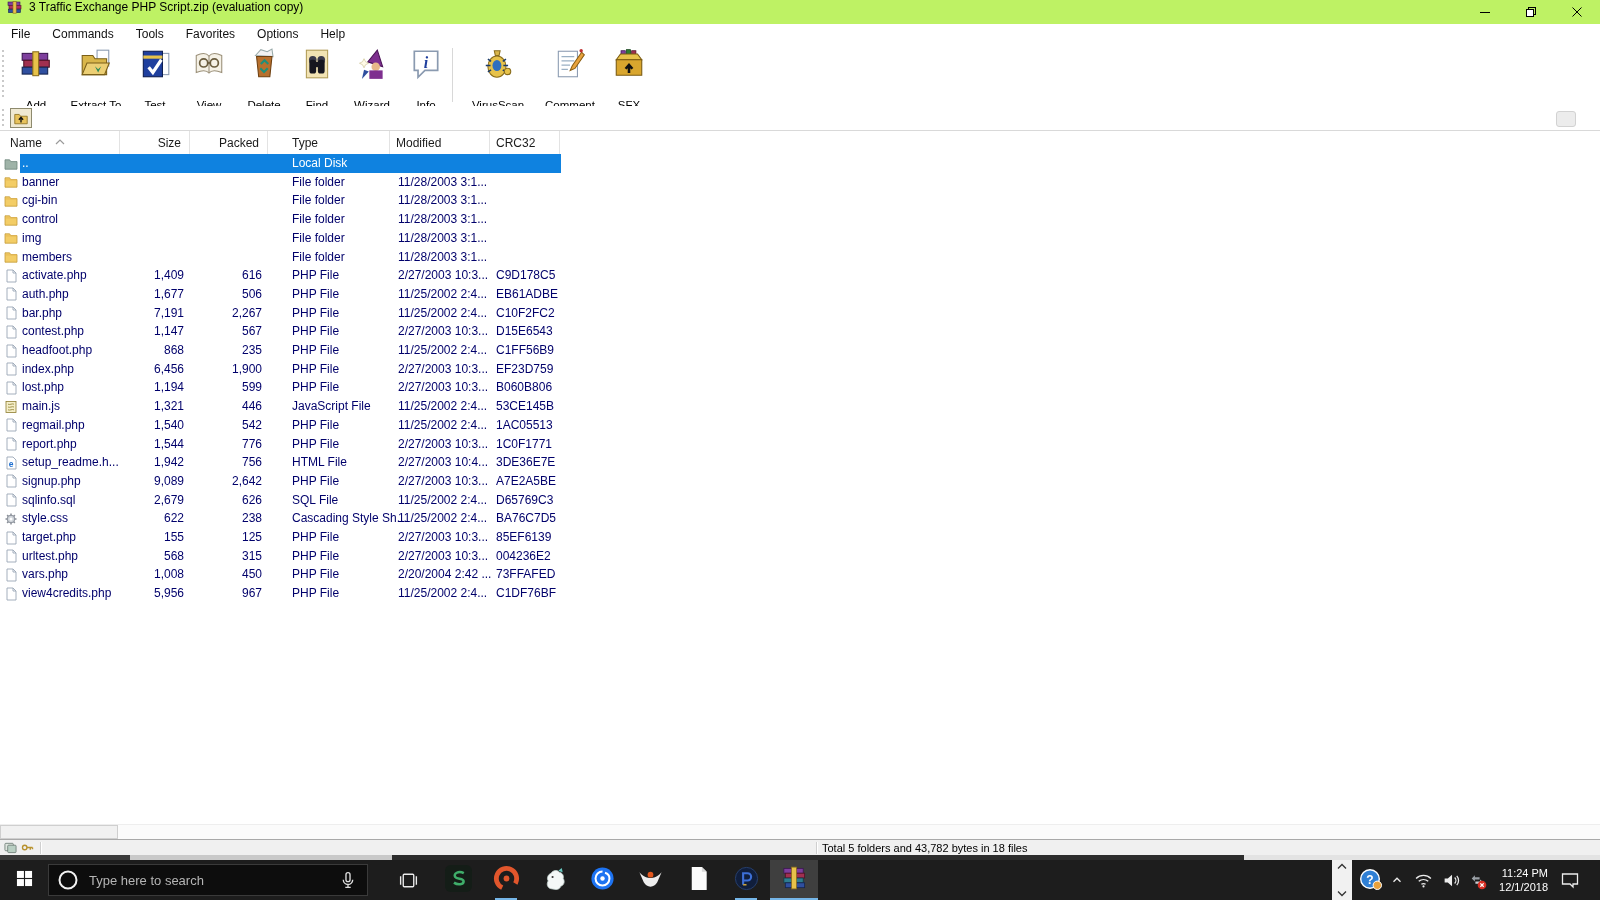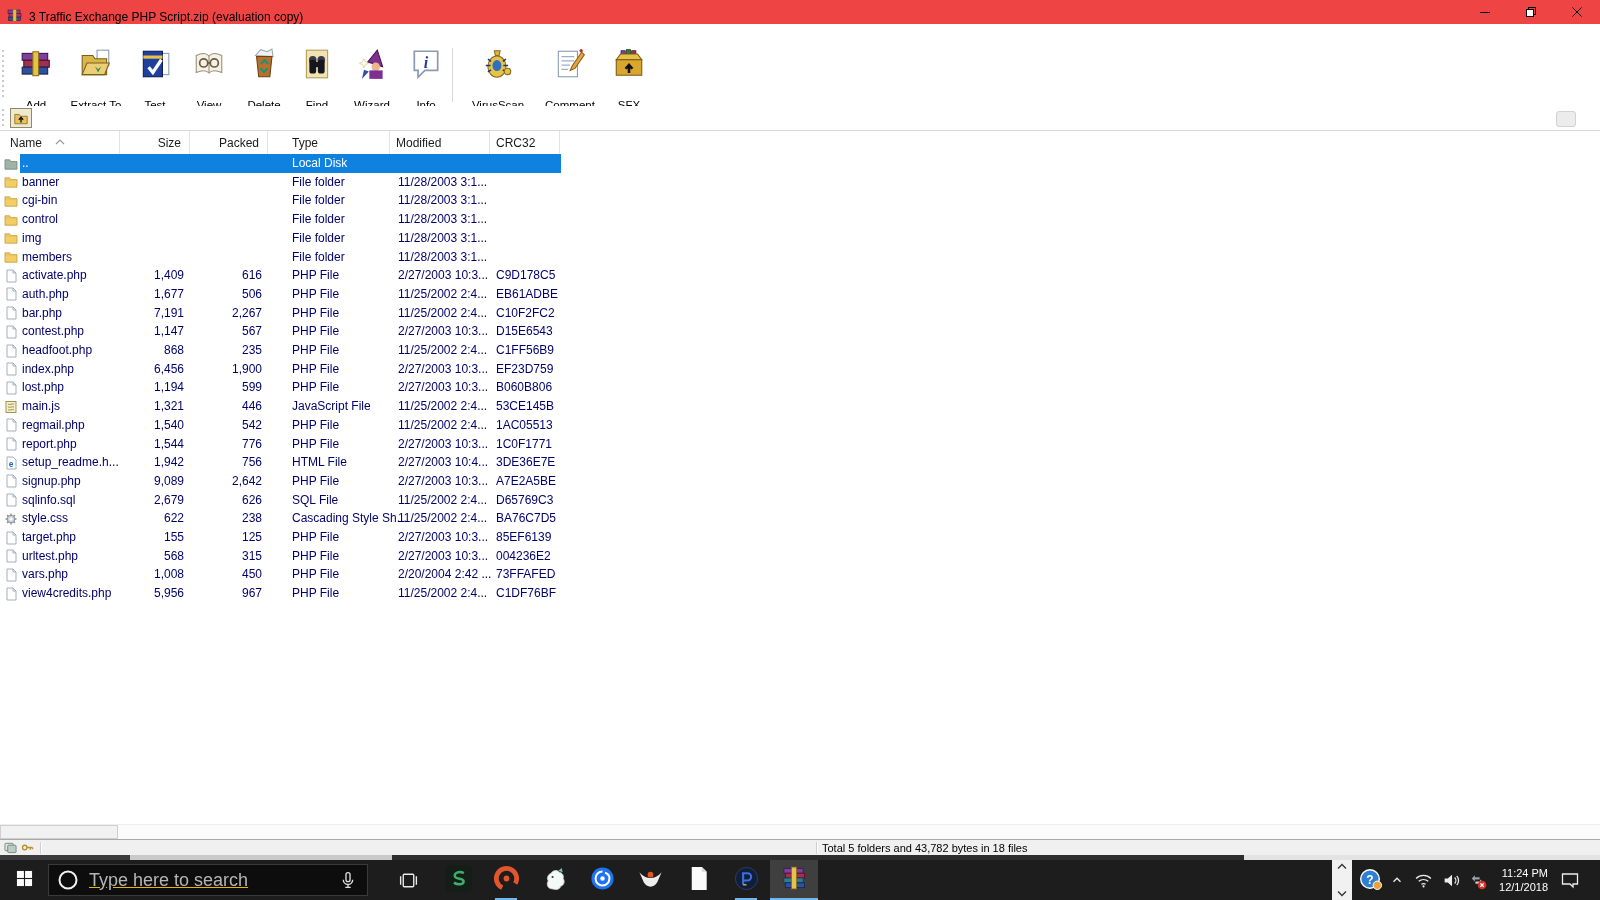--- a/index.html
+++ b/index.html
@@ -1,19 +1,19 @@
 <!DOCTYPE html>
 <html><head>
 <meta charset="utf-8">
 <style>
   html,body{margin:0;padding:0;background:#000;}
   #screen{position:relative;width:1600px;height:900px;background:#fff;overflow:hidden;
     font-family:"Liberation Sans","DejaVu Sans",sans-serif;-webkit-font-smoothing:antialiased;}
   
-  #titlebar{position:absolute;left:0;top:0;width:1600px;height:24px;background:#ef4444;display:flex;align-items:flex-end;}
+  #titlebar{position:absolute;left:0;top:0;width:1600px;height:24px;background:#bef264;display:flex;align-items:flex-start;}
   #titlebar .app-ico{width:16px;height:16px;margin-left:7px;margin-right:6px;}
   #titlebar .ttl{font-size:12px;color:#000;}
   .capbtns{position:absolute;right:0;top:0;height:24px;display:flex;}
   .capbtn{width:46px;height:24px;display:flex;align-items:center;justify-content:center;}
   
   #menubar{position:absolute;left:0;top:24px;width:1600px;height:20px;background:#fff;display:flex;align-items:center;}
   .menu-item{font-size:12px;color:#111;padding:2px 11px;}
   
   #toolbar{position:absolute;left:0;top:44px;width:1600px;height:62px;background:#fff;display:flex;align-items:flex-start;padding-left:8px;box-sizing:border-box;}
   #toolbar:before{content:"";position:absolute;left:2px;top:6px;bottom:6px;width:2px;
@@ -56,22 +56,22 @@
   #sb-icons svg{width:13px;height:13px;}
   #sb-total{position:absolute;left:822px;top:0;line-height:16px;}
   
   #gapstrip{position:absolute;left:0;top:855px;width:1600px;height:5px;}
   #gapstrip div{position:absolute;top:0;height:5px;}
   
   #taskbar{position:absolute;left:0;top:860px;width:1600px;height:40px;background:#1d1d1d;}
   #startbtn{position:absolute;left:0;top:0;width:48px;height:40px;display:flex;align-items:center;justify-content:center;}
   #searchbox{position:absolute;left:48px;top:4px;width:320px;height:32px;background:#0d0d0d;border:1px solid #3a3a3a;box-sizing:border-box;display:flex;align-items:center;}
   #searchbox .cort{width:22px;height:22px;margin-left:8px;}
-  #searchbox input{flex:1;background:transparent;border:none;outline:none;color:#eab308;font-size:18px;
-      font-family:"Liberation Sans","DejaVu Sans",sans-serif;padding-left:10px;text-decoration:underline;}
+  #searchbox input{flex:1;background:transparent;border:none;outline:none;color:#eab308;font-size:13px;
+      font-family:"Liberation Sans","DejaVu Sans",sans-serif;padding-left:10px;}
   #searchbox input::placeholder{color:#b5b5b5;opacity:1;}
   #searchbox .mic{width:18px;height:18px;margin-right:10px;}
   #taskview{position:absolute;left:388px;top:0;width:40px;height:40px;display:flex;align-items:center;justify-content:center;}
   #tbapps{position:absolute;left:434px;top:0;height:40px;display:flex;}
   .tapp{position:relative;width:48px;height:40px;display:flex;align-items:center;justify-content:center;}
   .tapp svg{width:27px;height:27px;}
   .tapp.active{background:#3f3f3f;}
   .tapp .runline{position:absolute;bottom:0;left:50%;transform:translateX(-50%);width:22px;height:2px;background:#75b6e8;}
   .tapp.active .runline{width:48px;}
   
@@ -107,20 +107,28 @@
           </svg>
         </div>
       <div class="capbtn">
           <svg width="12" height="12" viewBox="0 0 12 12">
             <path d="M1.5 1.5 L10.5 10.5 M10.5 1.5 L1.5 10.5" stroke="#000" stroke-width="1"></path>
           </svg>
         </div>
     </div>
   </div>
 
+  <div id="menubar">
+      <span class="menu-item">File</span>
+      <span class="menu-item">Commands</span>
+      <span class="menu-item">Tools</span>
+      <span class="menu-item">Favorites</span>
+      <span class="menu-item">Options</span>
+      <span class="menu-item">Help</span>
+    </div>
 
   <div id="toolbar">
       <div class="tbtn" style="width: 56px;">
         <div class="ticon"><svg viewBox="0 0 32 32">
             <rect x="3" y="6" width="24" height="6.5" fill="#7e3f9d" stroke="#3a1450"></rect>
             <rect x="4.5" y="12.5" width="24" height="6.5" fill="#a03050" stroke="#501024"></rect>
             <rect x="3" y="19" width="24" height="6.5" fill="#2f4f9f" stroke="#14244f"></rect>
             <rect x="13" y="4.5" width="5.5" height="22.5" fill="#e7c24a" stroke="#8a6d1c"></rect>
           </svg></div>
         <div class="tlabel">Add</div>

